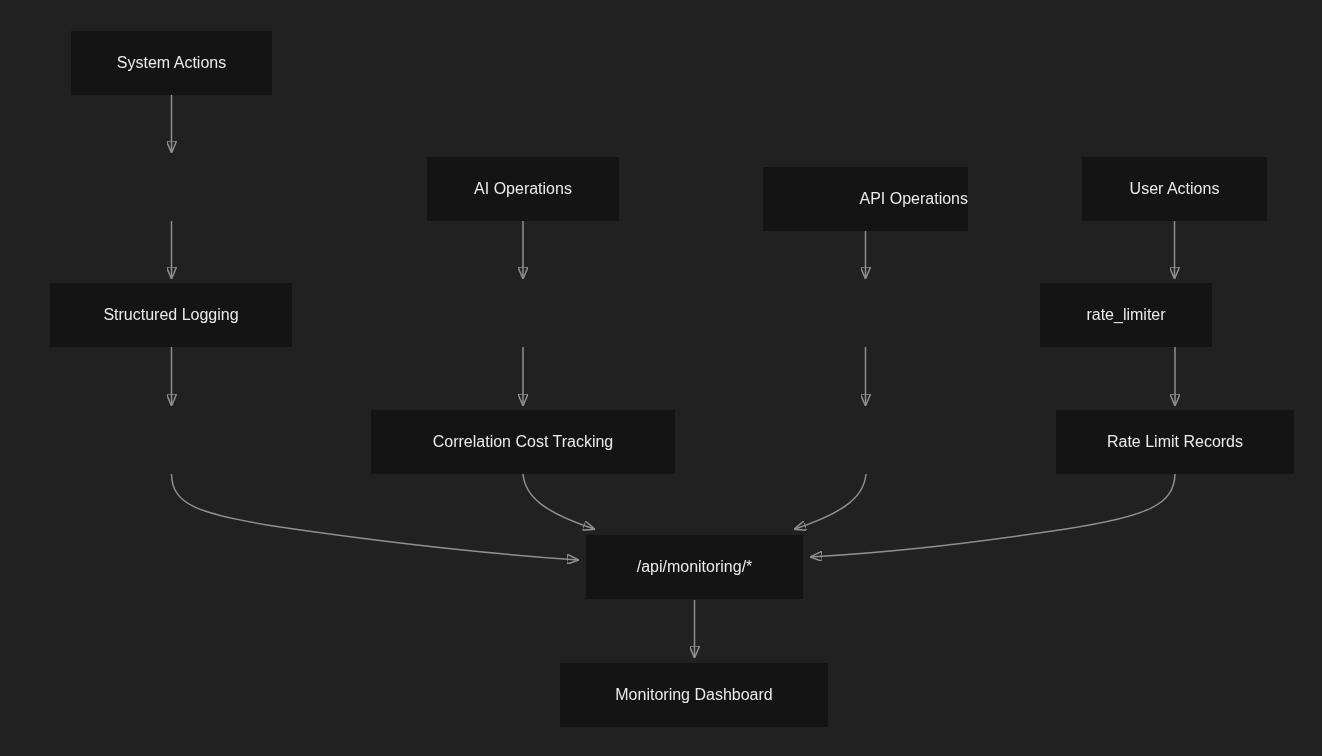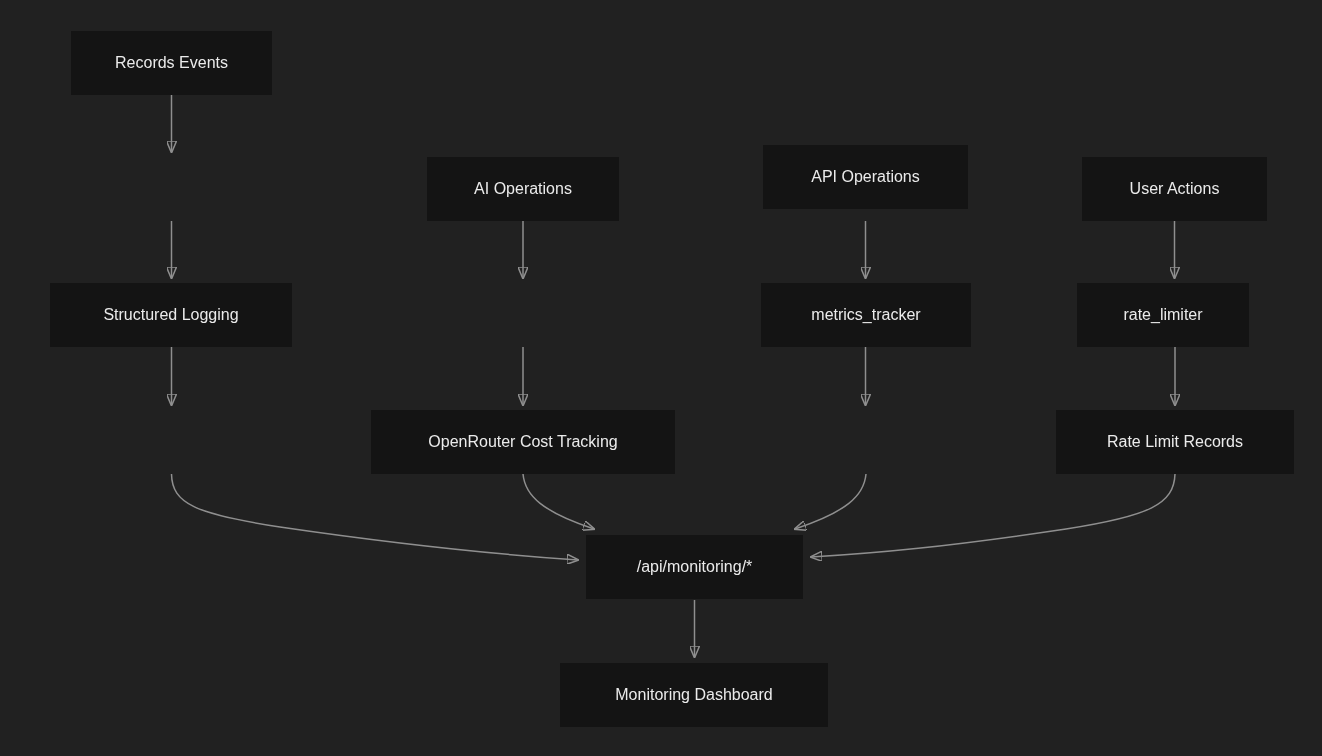--- a/index.html
+++ b/index.html
@@ -63,38 +63,37 @@
     <path d="M1175,347 L1175,405" marker-end="url(#arrowhead)"></path>
 
     <path d="M171.5,474 C172,504 196,514 280,527 C410,546 505,555 578,560" marker-end="url(#arrowhead)"></path>
     <path d="M523,474 C525,496 543,512 594,529" marker-end="url(#arrowhead)"></path>
     <path d="M866,474 C864,496 846,512 795,529" marker-end="url(#arrowhead)"></path>
     <path d="M1175,474 C1174,504 1150,516 1066,529 C945,547 878,553 811,557" marker-end="url(#arrowhead)"></path>
 
     <path d="M694.5,600 L694.5,657" marker-end="url(#arrowhead)"></path>
   </svg>
 
-  <div class="node" style="left:71px;  top:31px;  width:201px;">Records Events</div>
+  <div class="node" style="left:71px;  top:31px;  width:201px;">System Actions</div>
 
 
   <div class="node" style="left:427px; top:157px; width:192px;">AI Operations</div>
 
-  <div class="node" style="left:763px; top:145px; width:205px;">API Operations</div>
+  <div class="node" style="left:763px; top:167px; width:205px;text-align:right;">API Operations</div>
 
   <div class="node" style="left:1082px; top:157px; width:185px;">User Actions</div>
 
   <div class="node" style="left:50px;  top:283px; width:242px;">Structured Logging</div>
 
 
-  <div class="node" style="left:761px; top:283px; width:210px;">metrics_tracker</div>
 
-  <div class="node" style="left:1077px; top:283px; width:172px;">rate_limiter</div>
+  <div class="node" style="left:1040px; top:283px; width:172px;">rate_limiter</div>
 
 
-  <div class="node" style="left:371px; top:410px; width:304px;">OpenRouter Cost Tracking</div>
+  <div class="node" style="left:371px; top:410px; width:304px;">Correlation Cost Tracking</div>
 
 
   <div class="node" style="left:1056px; top:410px; width:238px;">Rate Limit Records</div>
 
   <div class="node" style="left:586px; top:535px; width:217px;">/api/monitoring/*</div>
 
   <div class="node" style="left:560px; top:663px; width:268px;">Monitoring Dashboard</div>
 
 </div>
 

